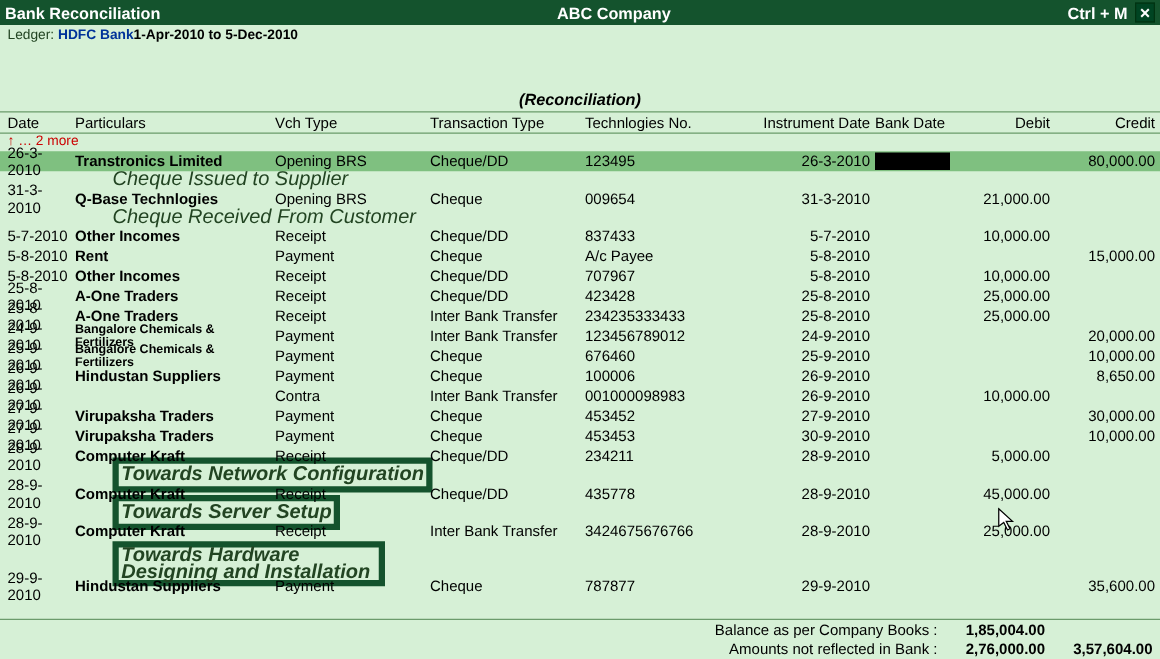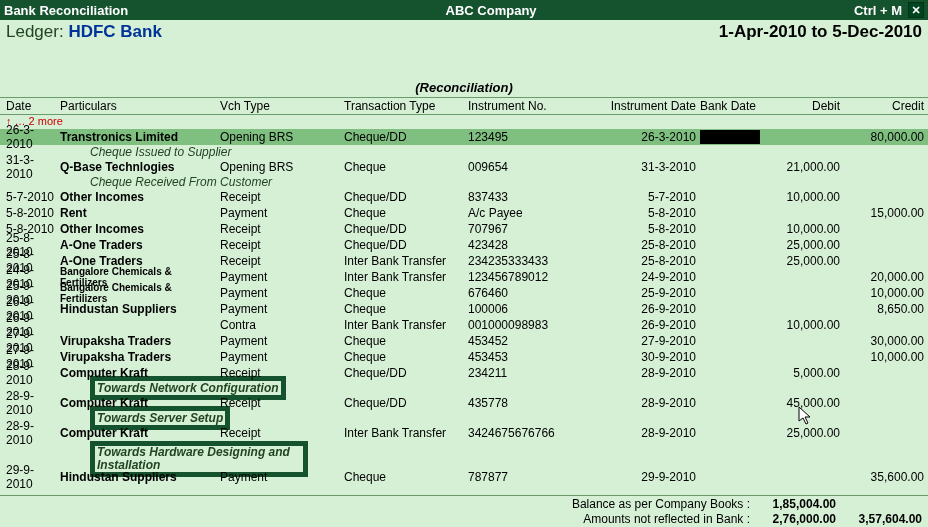--- a/index.html
+++ b/index.html
@@ -2,42 +2,42 @@
 <html><head>
 <meta charset="utf-8">
 <style>
   * { margin: 0; padding: 0; box-sizing: border-box; font-family: Arial, sans-serif; }
   body { background: #d6f0d6; width: 928px; height: 527px; overflow: hidden; font-size: 12px; color: #000; }
   .titlebar { background: #14532d; color: #fff; height: 20px; display: flex; align-items: center; padding: 0 4px; font-weight: bold; font-size: 13px; }
   .titlebar .left { flex: 0 0 auto; }
   .titlebar .center { flex: 1 1 auto; text-align: center; }
   .titlebar .right { flex: 0 0 auto; display: flex; align-items: flex-end; gap: 6px; }
   .close-x { background: #004422; width: 16px; height: 16px; display: inline-flex; align-items: center; justify-content: center; font-size: 11px; cursor: pointer; border: 1px solid #003311;}
-  .subheader { background: #d6f0d6; padding: 2px 6px; display: flex; justify-content: space-between; font-size: 17px; }
+  .subheader { background: #d6f0d6; padding: 2px 6px; display: flex; font-size: 11px; }
   .subheader .ledger-label { color: #224422; }
   .subheader .ledger-name { color: #003399; font-weight: bold; }
   .subheader .period { font-weight: bold; }
   .recon-title { text-align: center; font-weight: bold; font-style: italic; font-size: 13px; padding-bottom: 2px; margin-top: 36px; }
   .colhead { border-top: 1px solid #6b9b6b; border-bottom: 1px solid #6b9b6b; height: 18px; position: relative; }
   .colhead > div, .row > div { position: absolute; top: 0; height: 100%; display: flex; align-items: center; }
   .col-date   { left: 6px;   width: 52px; }
   .col-part   { left: 60px;  width: 160px; }
   .col-vch    { left: 220px; width: 110px; }
   .col-ttype  { left: 344px; width: 120px; }
   .col-instno { left: 468px; width: 120px; }
   .col-idate  { left: 596px; width: 100px; text-align: right; justify-content: flex-end; }
   .col-bdate  { left: 700px; width: 60px;  }
   .col-debit  { left: 760px; width: 80px;  justify-content: flex-end; }
   .col-credit { left: 850px; width: 74px;  justify-content: flex-end; }
   .table { position: relative; }
   .row { position: relative; height: 16px; }
   .row.sel { background: #7fc080; }
   .more-hint { color: #cc0000; font-size: 11px; padding-left: 6px; height: 14px; }
   .part-bold { font-weight: bold; }
-  .narr { font-style: italic; color: #224422; padding-left: 90px; font-size: 12px; height: 14px; display: flex; align-items: center; }
+  .narr { font-style: italic; color: #224422; padding-left: 90px; font-size: 16px; height: 14px; display: flex; align-items: center; }
   .narr.boxed span { border: 5px solid #14532d; padding: 0 2px; display: inline-block; font-weight: bold; }
   .narr-multi { height: 28px; align-items: flex-start; }
   .narr-multi span { line-height: 13px; }
   .black-block { background: #000; width: 60px; height: 14px; }
   .small-part { font-size: 10px; font-weight: bold; }
   .footer { position: absolute; bottom: 0; left: 0; right: 0; }
   .footer-line { display: flex; justify-content: flex-end; padding: 0 6px; height: 16px; align-items: center; }
   .footer-line .lbl { text-align: right; }
   .footer-line .dval { width: 86px; text-align: right; font-weight: bold; }
   .footer-line .cval { width: 86px; text-align: right; font-weight: bold; }
@@ -65,21 +65,21 @@
   <div class="period">1-Apr-2010 to 5-Dec-2010</div>
 </div>
 
 <div class="recon-title">(Reconciliation)</div>
 
 <div class="colhead">
   <div class="col-date">Date</div>
   <div class="col-part">Particulars</div>
   <div class="col-vch">Vch Type</div>
   <div class="col-ttype">Transaction Type</div>
-  <div class="col-instno">Instrument No.</div>
+  <div class="col-instno">Technlogies No.</div>
   <div class="col-idate">Instrument Date</div>
   <div class="col-bdate">Bank Date</div>
   <div class="col-debit">Debit</div>
   <div class="col-credit">Credit</div>
 </div>
 
 <div class="more-hint">↑ … 2 more</div>
 
 <div class="table" id="tbl">
     <div class="row sel">

